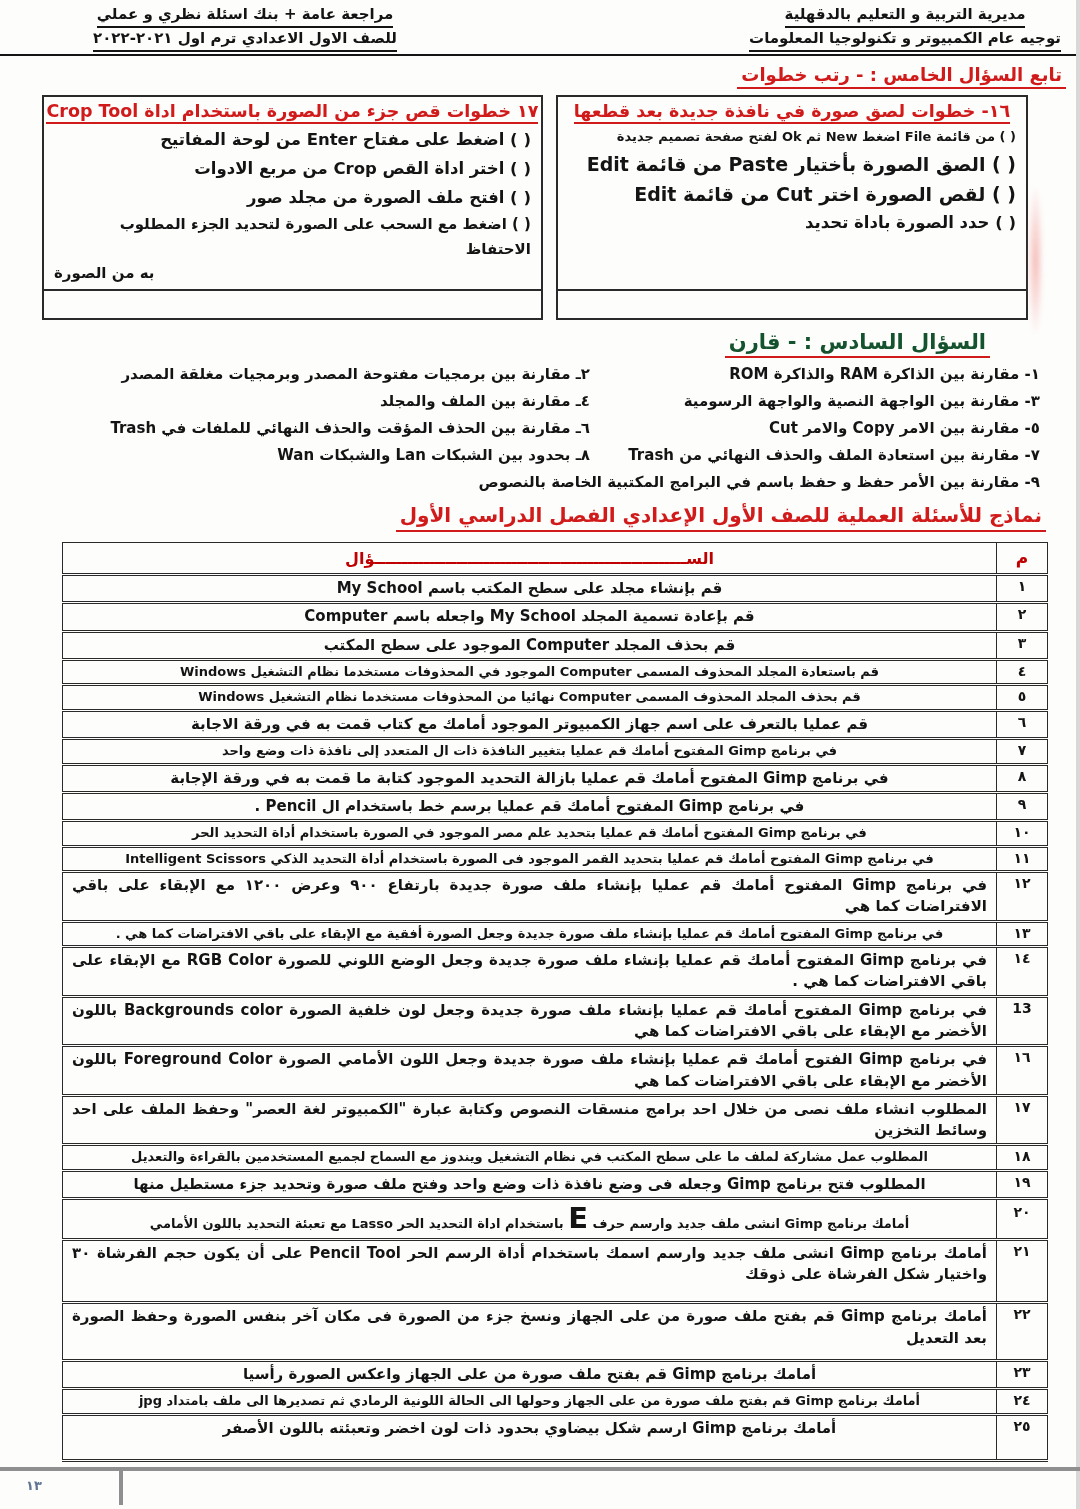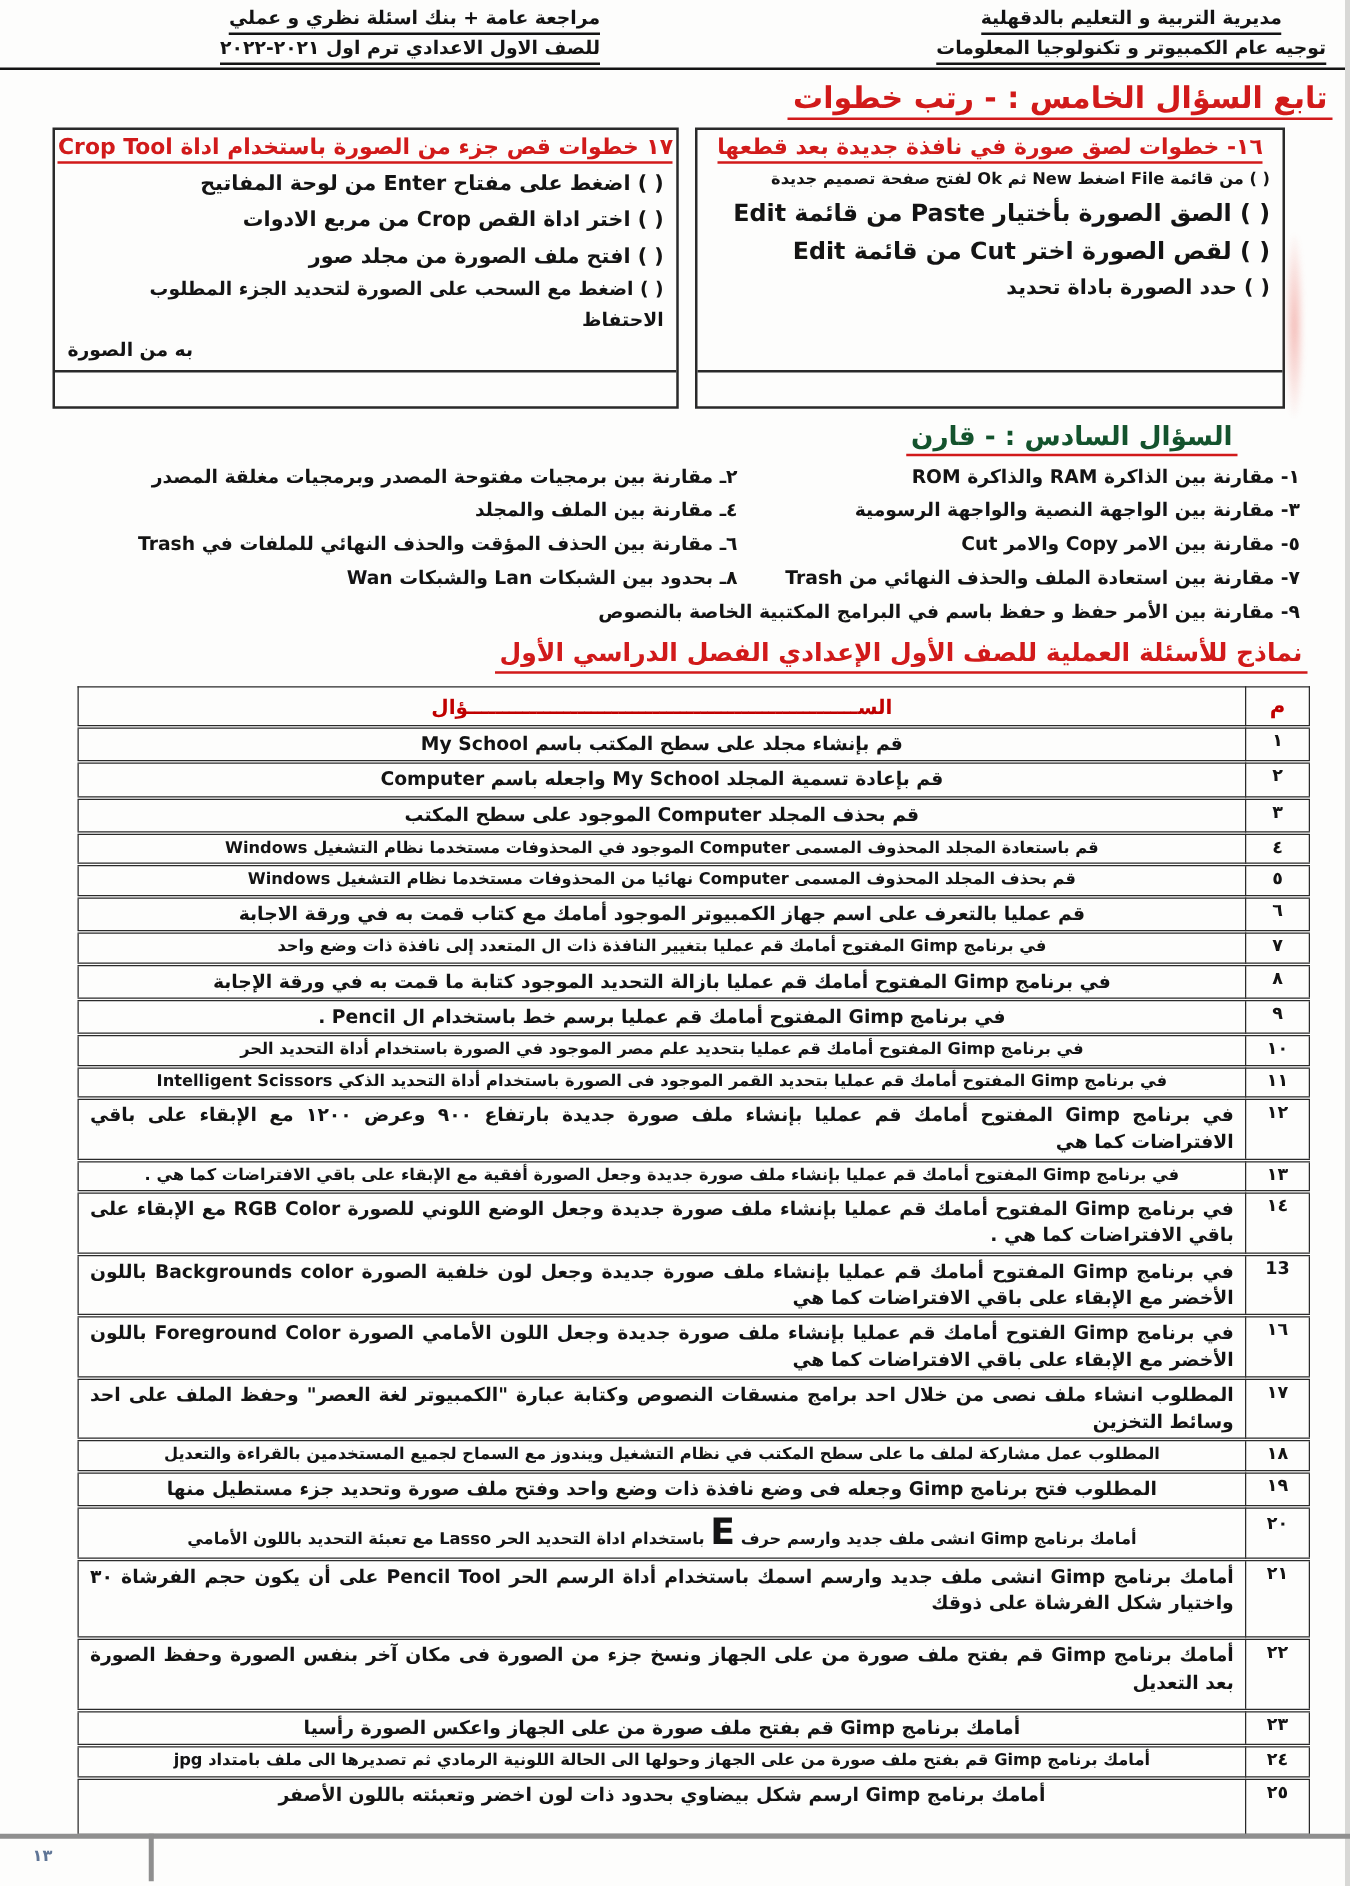--- a/index.html
+++ b/index.html
@@ -5,27 +5,27 @@
   html,body{margin:0;padding:0;background:#e9e9e9;}
   .page{
     position:relative;width:1080px;height:1509px;margin:0 auto;
     background:#fdfdfc;overflow:hidden;
     font-family:"DejaVu Sans", sans-serif;font-weight:bold;color:#141414;
     direction:rtl;
   }
   
   .header{display:flex;justify-content:space-between;padding:4px 10px 0 10px;}
   .h-right{width:330px;text-align:center;}
-  .h-left{width:470px;}
+  .h-left{width:470px;text-align:center;}
   .hl{font-size:15px;line-height:21px;white-space:nowrap;}
   .hl .u{border-bottom:2px solid #141414;padding-bottom:1px;display:inline-block;}
   .rule{border-bottom:2.5px solid #141414;margin-top:2px;}
   
   .sec5-wrap{text-align:right;margin:8px 14px 6px 0;}
-  .red-head{color:#d11a1a;font-size:24px;border-bottom:2.5px solid #d11a1a;padding:0 4px 2px 4px;display:inline-block;}
+  .red-head{color:#d11a1a;font-size:18px;border-bottom:2.5px solid #d11a1a;padding:0 4px 2px 4px;display:inline-block;}
   .q6-wrap{text-align:right;margin:10px 90px 4px 0;}
   .red-head2{color:#14532d;font-size:21px;border-bottom:2.5px solid #d11a1a;padding:0 4px 2px 4px;display:inline-block;}
   .prac-wrap{text-align:right;margin:8px 34px 10px 0;}
   .red-head3{color:#d11a1a;font-size:20px;border-bottom:2px solid #d11a1a;padding:0 4px 3px 4px;display:inline-block;}
   
   .boxes{display:flex;gap:13px;margin:2px 52px 0 42px;}
   .box{position:relative;border:2.5px solid #2a2a2a;height:225px;box-sizing:border-box;}
   .box16{width:474px;}
   .box17{width:503px;}
   .box-title{color:#d11a1a;text-align:center;font-size:17.5px;margin-top:4px;}

